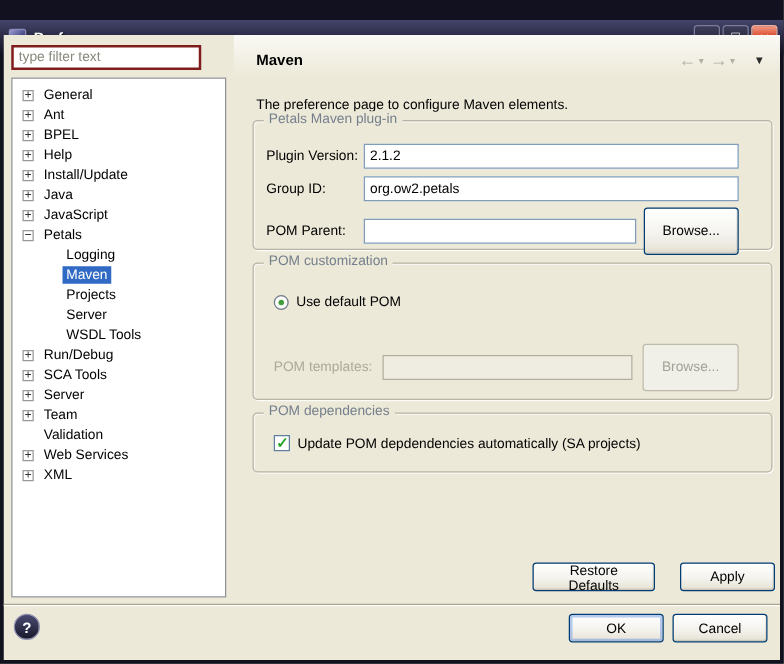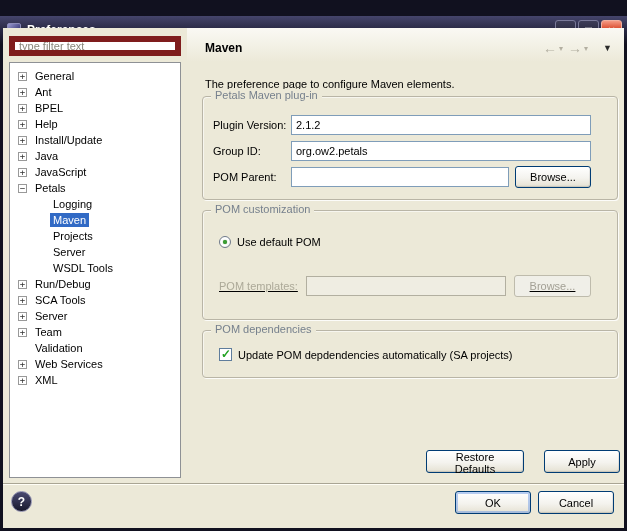--- a/index.html
+++ b/index.html
@@ -17,22 +17,22 @@
   .tb-btn{width:21px;height:20px;margin-left:2px;border-radius:3px;display:flex;align-items:center;
     justify-content:center;color:#fff;font-size:11px;line-height:1;border:1px solid #7a7a9a;
     background:linear-gradient(to bottom,#3d3d58,#1d1d30);box-sizing:border-box;}
   .tb-btn.min span{transform:translateY(4px);font-weight:bold;}
   .tb-btn.close{background:linear-gradient(to bottom,#f49a84,#d9492c 45%,#a92c17);
     border-color:#f0b0a0;font-weight:bold;font-size:13px;}
 
   
   .client{position:absolute;left:3px;top:28px;right:3px;bottom:3px;background:#ECE9D8;}
 
-  .filter-input{position:absolute;left:6px;top:8px;width:172px;height:20px;box-sizing:border-box;
-    border:6px solid #7f1d1d;background:#fff;font:11px "Liberation Sans",sans-serif;padding:0 4px;}
+  .filter-input{position:absolute;left:6px;top:8px;width:152px;height:20px;box-sizing:border-box;
+    border:2px solid #7f1d1d;background:#fff;font:11px "Liberation Sans",sans-serif;padding:0 4px;}
   .filter-input::placeholder{color:#8a887c;}
 
   .tree{position:absolute;left:6px;top:34px;width:172px;height:416px;box-sizing:border-box;
     background:#fff;border:1px solid #8e9195;overflow:hidden;padding-top:5px;}
   .tree-row{display:flex;align-items:center;height:16px;padding-left:8px;white-space:nowrap;}
   .tree-row.level1{padding-left:26px;}
   .expander{flex:none;width:9px;height:9px;box-sizing:border-box;border:1px solid #999;
     background:#fff;font:9px/7px "DejaVu Sans Mono",monospace;text-align:center;color:#333;
     margin-right:5px;}
   .expander.none{border:none;background:transparent;}
@@ -60,34 +60,34 @@
   .row{position:absolute;left:10px;right:26px;display:flex;align-items:center;}
   .row.r1{top:18px;} .row.r2{top:44px;} .row.r3{top:69px;}
   .field-label{flex:none;width:78px;color:#000;}
   .text-input{height:20px;box-sizing:border-box;border:1px solid #7F9DB9;background:#fff;
     font:11px "Liberation Sans",sans-serif;padding:0 4px;min-width:0;}
   .grow{flex:1;}
   .gap{flex:none;width:6px;}
 
   .btn{box-sizing:border-box;border:1px solid #003C74;border-radius:3px;color:#000;
     background:linear-gradient(to bottom,#ffffff,#f4f3ee 55%,#e9e6da 88%,#d8d5c8);
-    font:11px "Liberation Sans",sans-serif;height:22px;padding:0 8px;
+    font:11px "Liberation Sans",sans-serif;height:38px;padding:0 8px;
     box-shadow:inset -1px -1px 0 rgba(0,0,0,.08);}
   .btn.disabled{border-color:#bebbac;color:#a3a095;background:#f0efe8;box-shadow:none;}
   .btn.default{box-shadow:inset 0 0 0 2px rgba(122,162,230,.55);}
 
   .radio-row{position:absolute;left:16px;display:flex;align-items:center;}
   .radio-row.rr1{top:25px;} .radio-row.rr2{top:36px;}
   .radio{flex:none;width:12px;height:12px;border-radius:50%;box-sizing:border-box;
     border:1px solid #6f7a8a;background:radial-gradient(circle at 35% 35%,#fff 55%,#dcdcd4);
     margin-right:6px;position:relative;}
   .radio.checked::after{content:"";position:absolute;left:3px;top:3px;width:4px;height:4px;
     border-radius:50%;background:#3c9e33;box-shadow:0 0 1px #2a7a24;}
 
-  .tpl-row{position:absolute;left:16px;right:26px;top:64px;display:flex;align-items:center;text-decoration:underline;}
+  .tpl-row{position:absolute;left:16px;right:26px;top:64px;display:flex;align-items:center;}
   .tpl-label{flex:none;width:87px;color:#aca998;}
   .text-input.disabled{background:#efede2;border-color:#b2afa0;}
   .gen-link{position:absolute;left:0;right:0;top:90px;text-align:center;color:#95917f;
     text-decoration:underline;}
 
   .check-row{position:absolute;left:16px;top:17px;display:flex;align-items:center;}
   .checkbox{flex:none;width:13px;height:13px;box-sizing:border-box;border:1px solid #5f7d9c;
     background:#fff;margin-right:6px;position:relative;}
   .checkbox.checked::after{content:"\2713";position:absolute;left:1px;top:-2px;color:#21A121;
     font-weight:bold;font-size:12px;}

